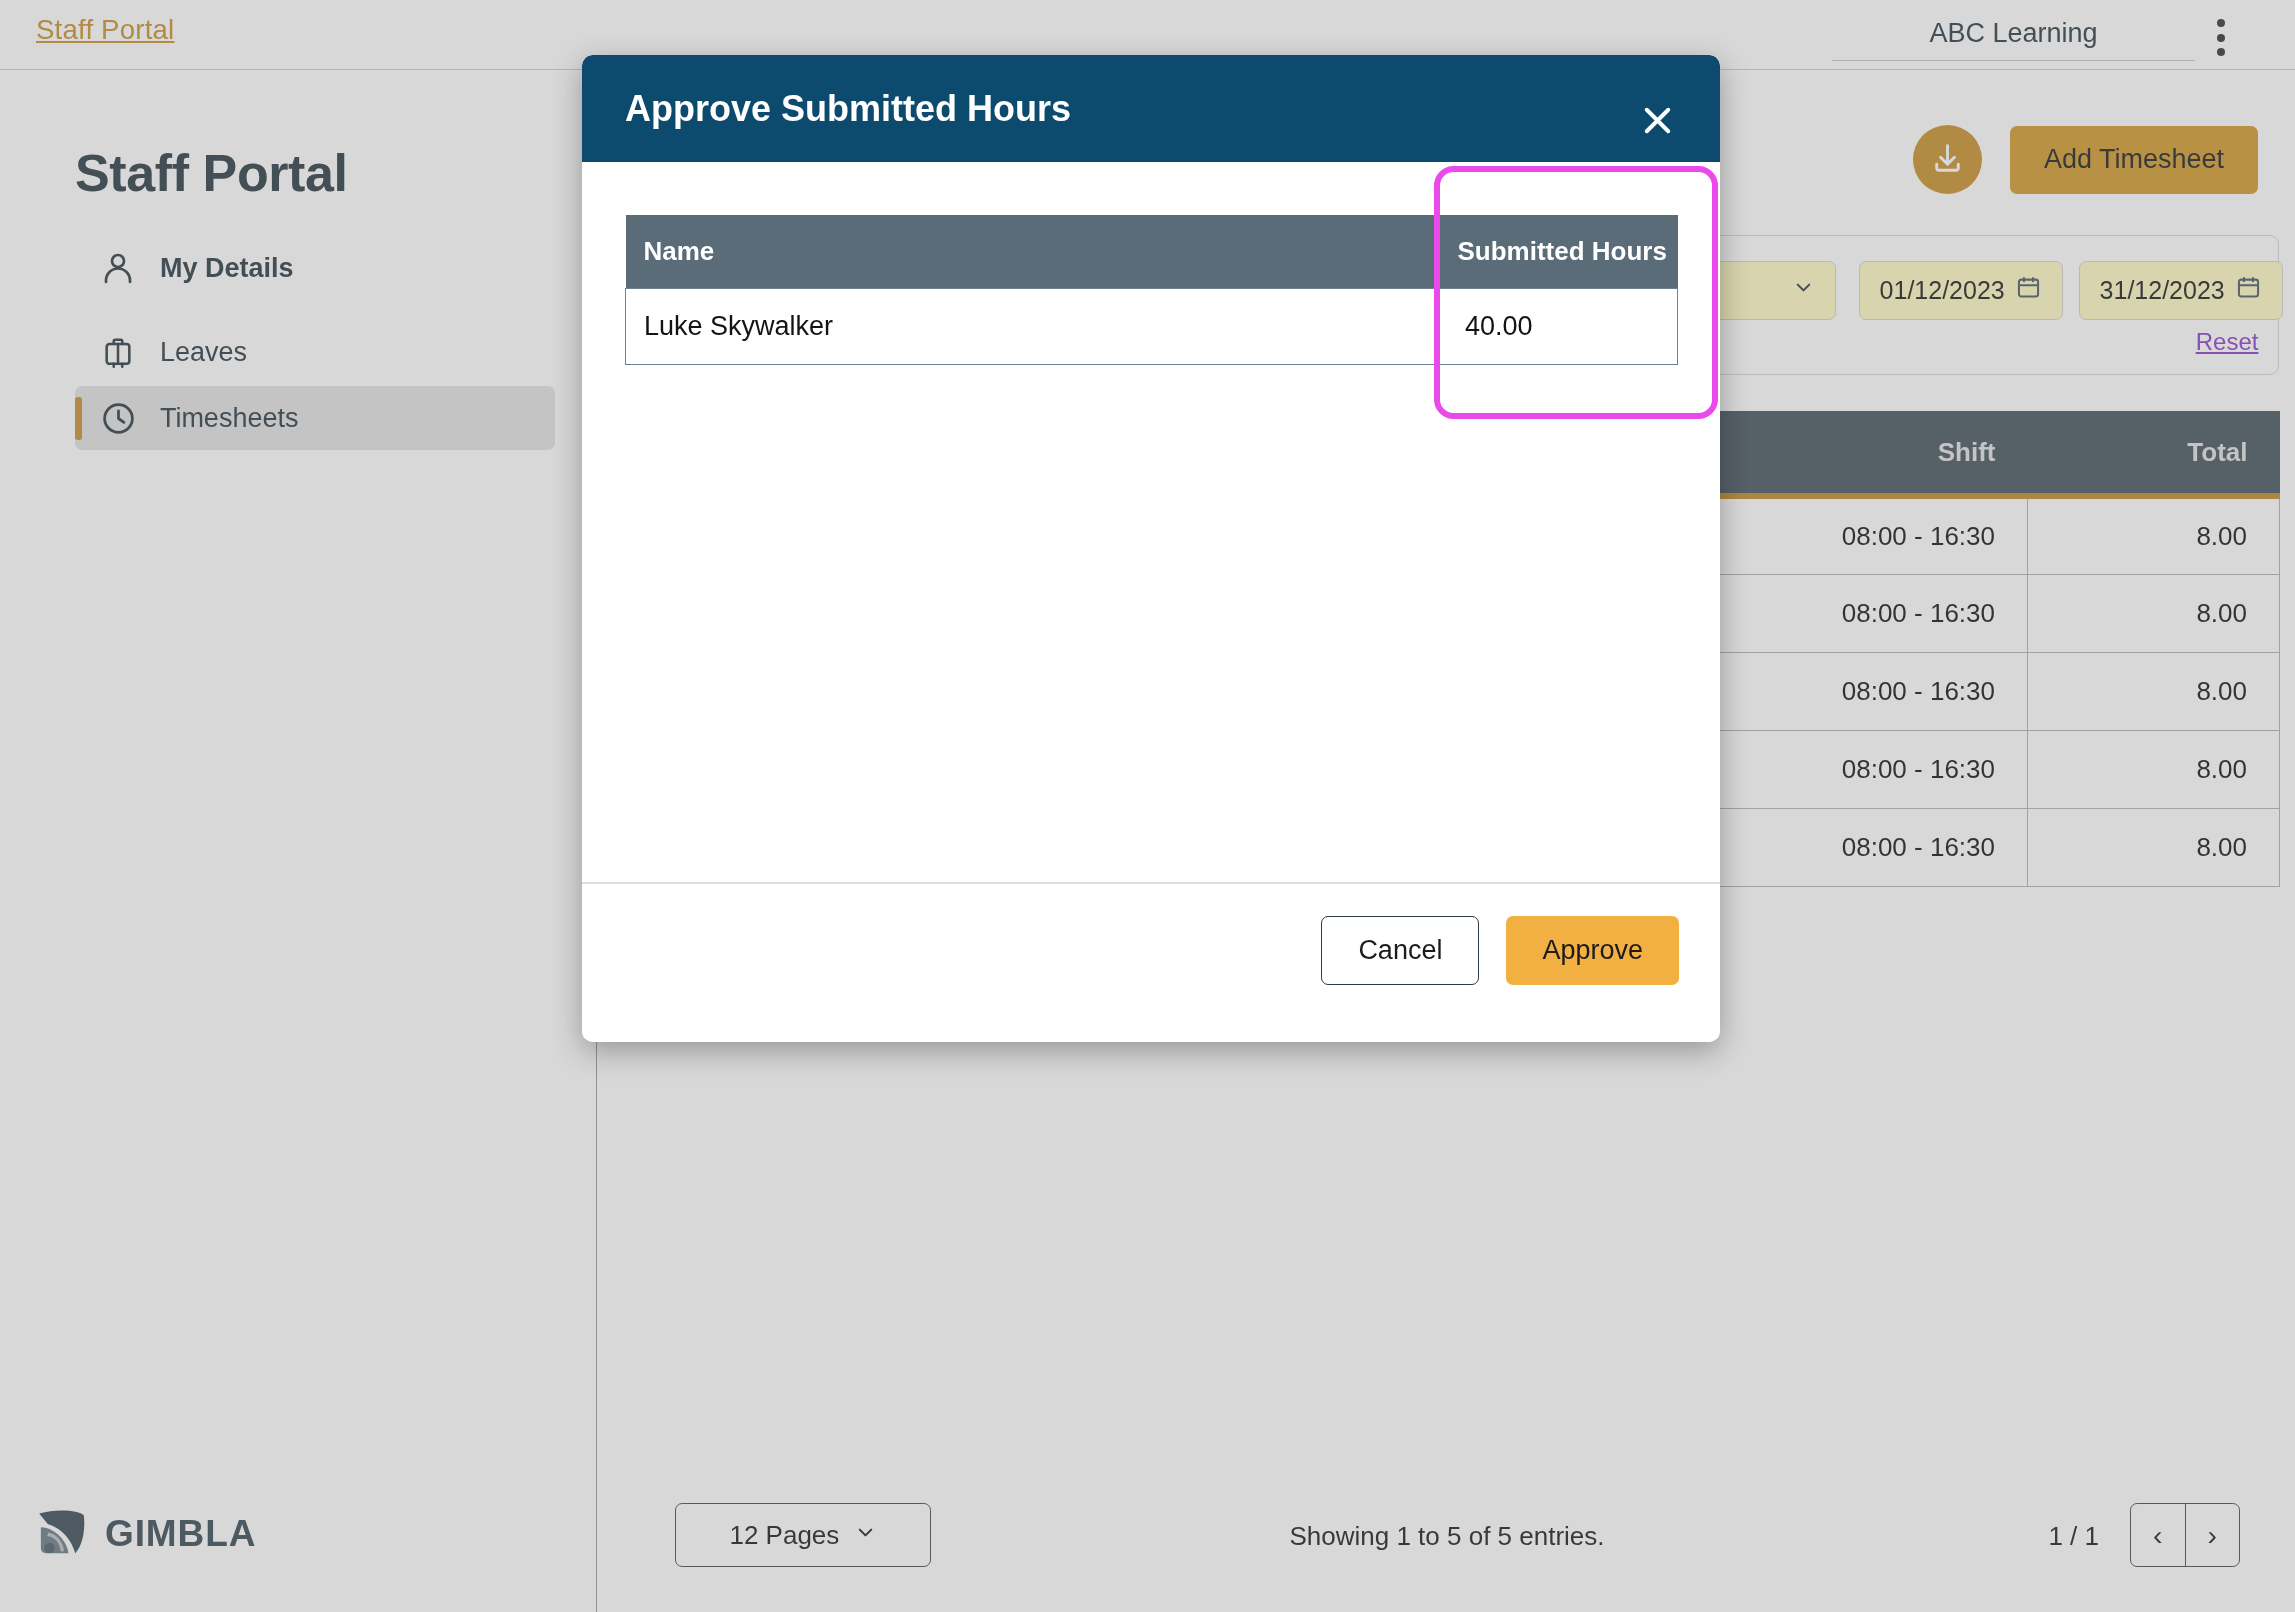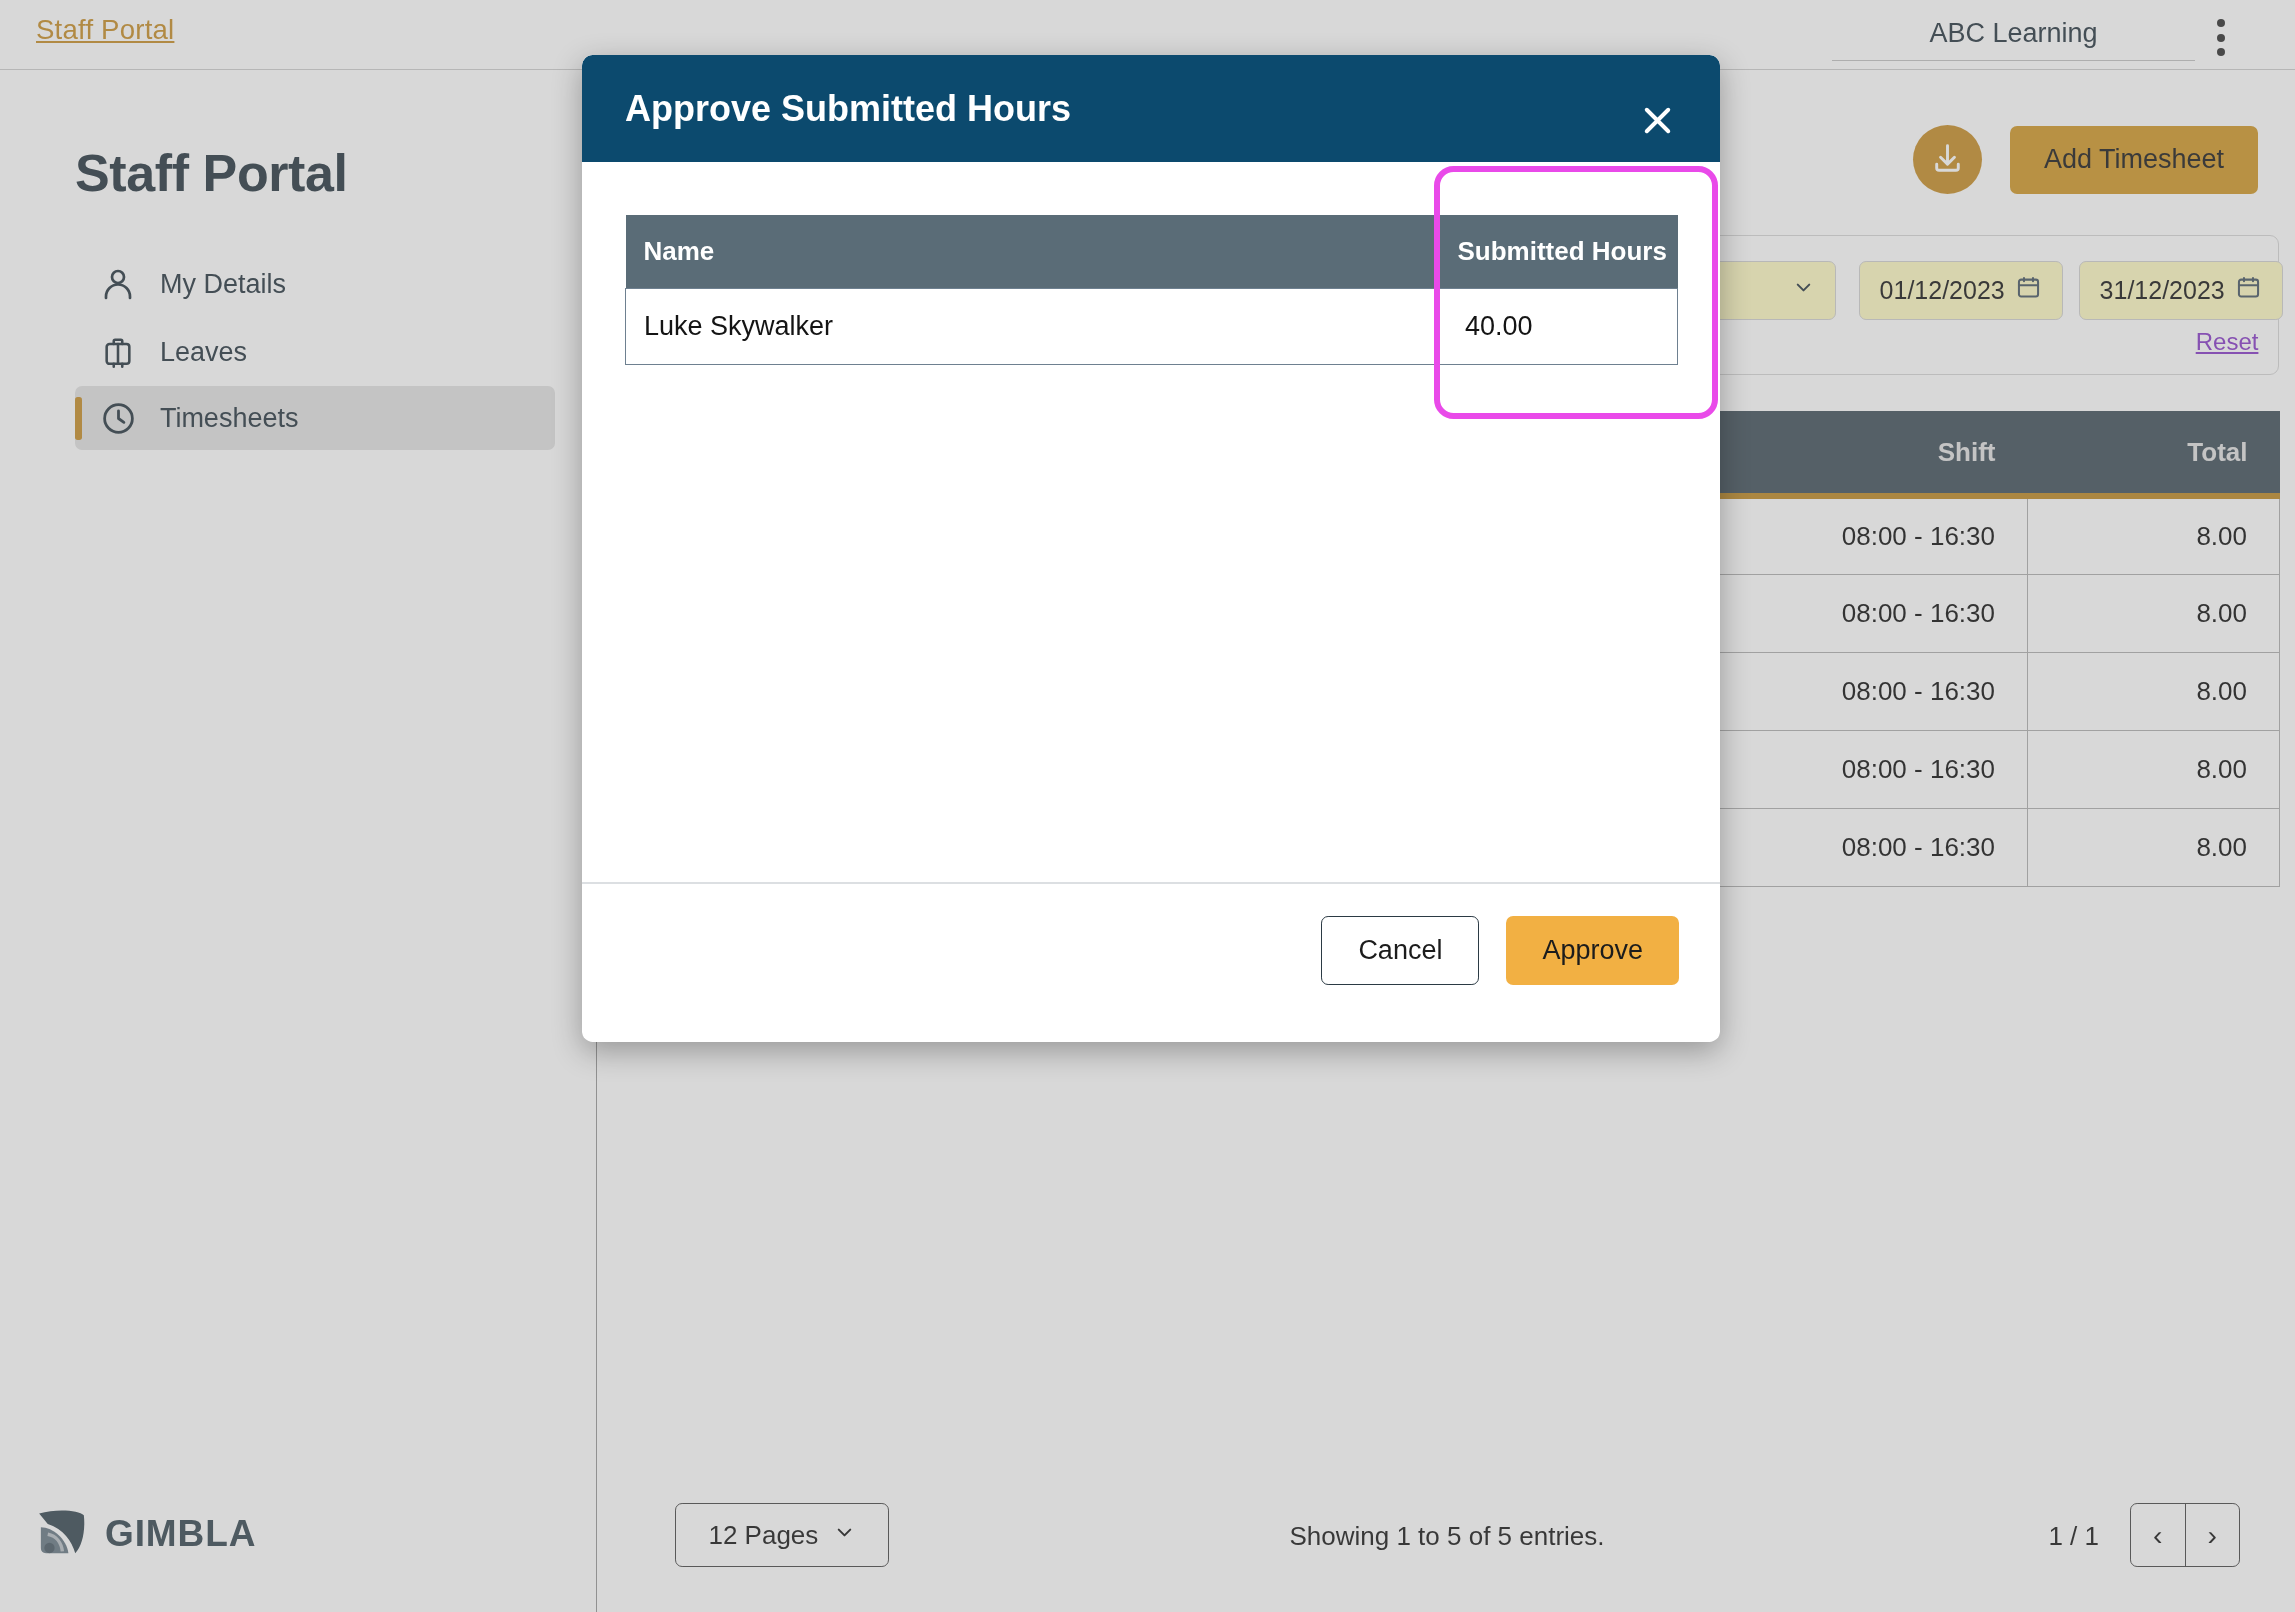--- a/index.html
+++ b/index.html
@@ -100,21 +100,21 @@
   .nav-item.active {
     background: #e2e2e2;
   }
   .nav-item.active .active-bar {
     position: absolute;
     left: 0; top: 10.7px;
     width: 7.1px; height: 43px;
     background: #c8902c;
     border-radius: 2.7px;
   }
-  #nav-my-details { top: 182px; }
+  #nav-my-details { top: 166px; font-weight: bold; }
   #nav-leaves     { top: 250px; }
   #nav-timesheets { top: 316px; }
 
   #logo-wrap {
     position: absolute;
     left: 34px; bottom: 49px;
     display: flex; align-items: center; gap: 16px;
   }
   #logo-text {
     font-size: 37px;
@@ -217,21 +217,21 @@
 
   
   #pager {
     position: absolute;
     left: 0; bottom: 0;
     width: 1696px; height: 137px;
   }
   #pages-select {
     position: absolute;
     left: 76px; top: 28.4px;
-    width: 214px; height: 64px;
+    width: 256px; height: 64px;
     border: 1.8px solid #4a4a4a;
     border-radius: 7.1px;
     display: flex; align-items: center; justify-content: center;
     gap: 14.2px;
     font-size: 26px;
     color: #1b1b1b;
     background: transparent;
   }
   #entries-info {
     position: absolute;

